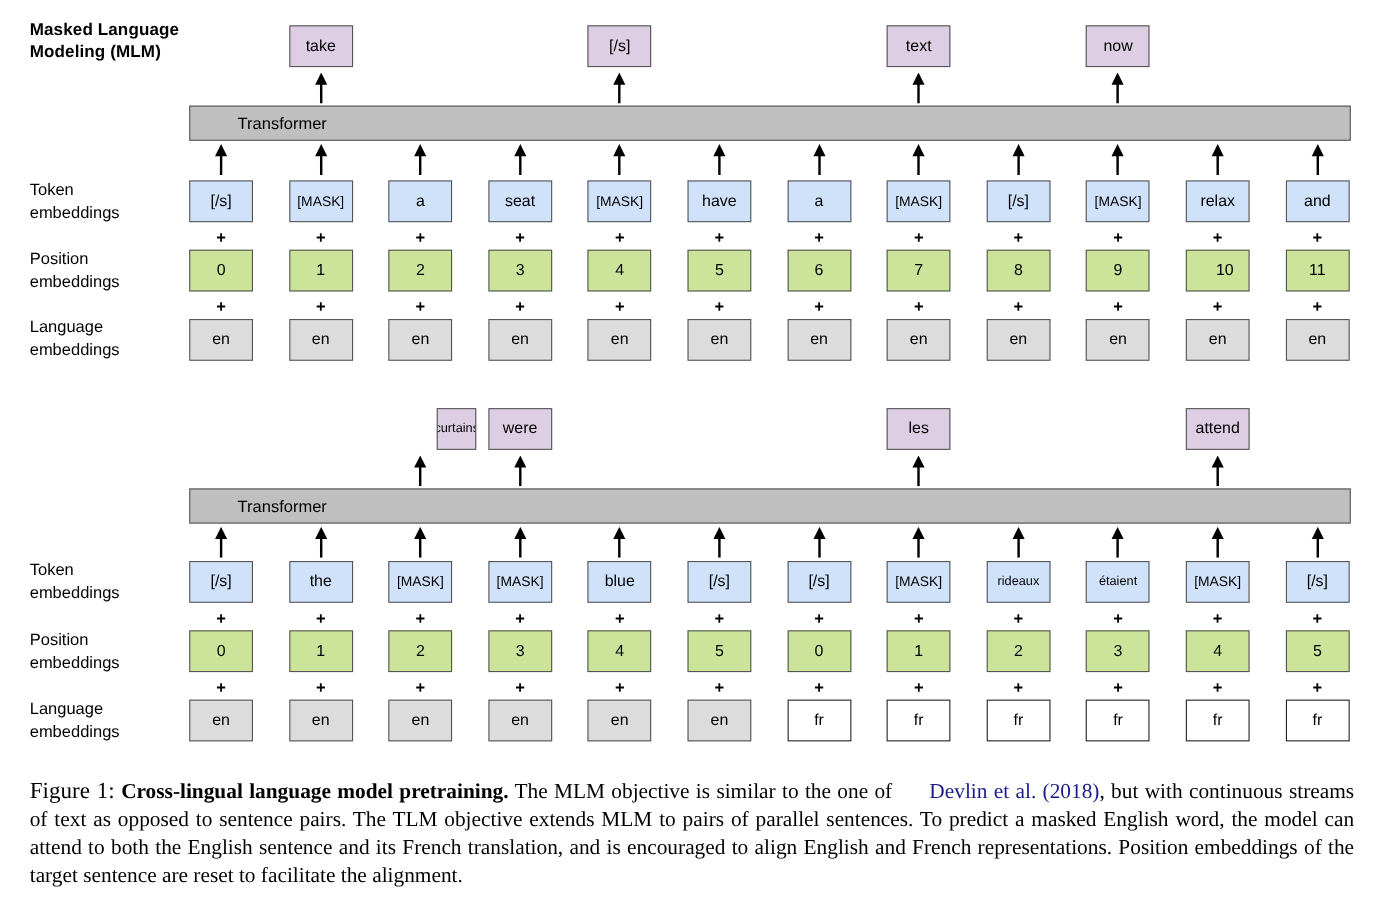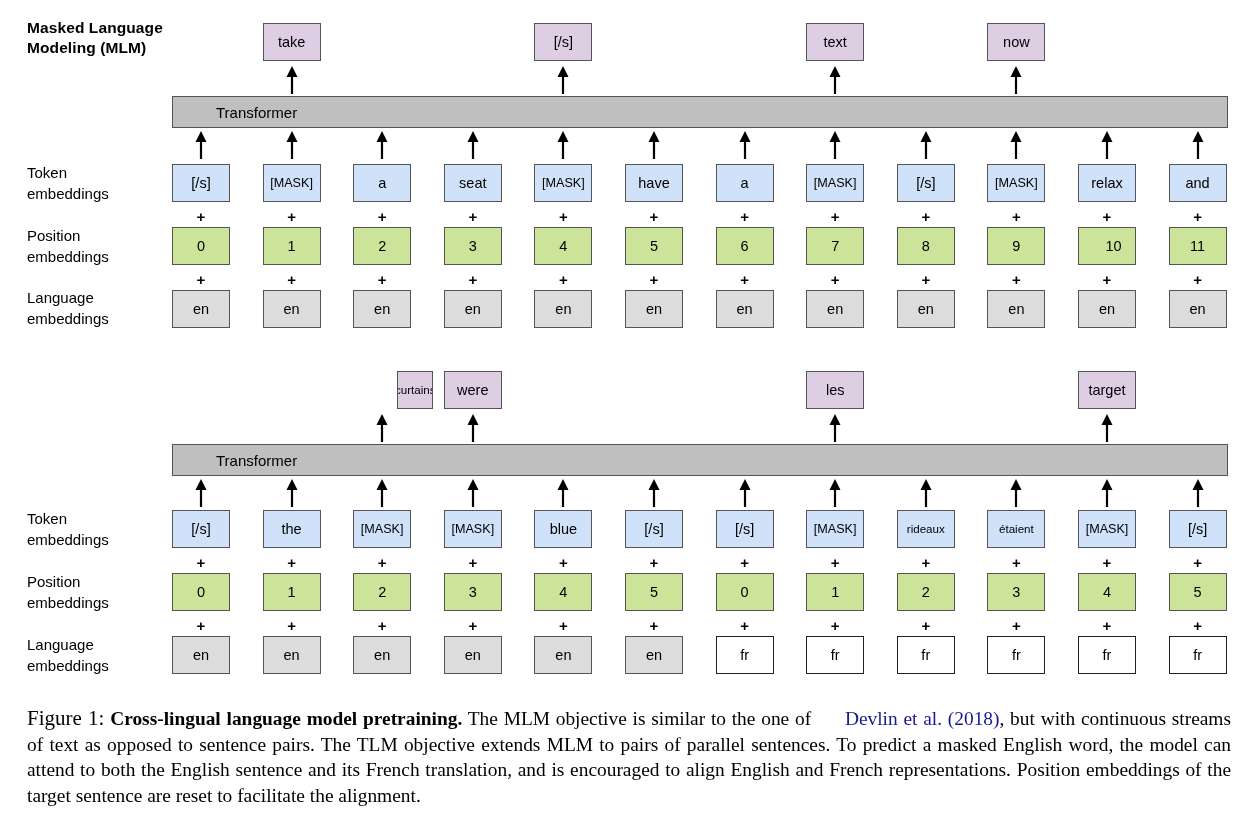--- a/index.html
+++ b/index.html
@@ -291,21 +291,21 @@
       <div class="box lang" style="left: 987.4px; top: 290px; width: 58px; height: 38px;">en</div>
       <div class="box lang" style="left: 1078px; top: 290px; width: 58px; height: 38px;">en</div>
       <div class="box lang" style="left: 1168.6px; top: 290px; width: 58px; height: 38px;">en</div>
     </div>
 
 
   <div id="tlm-outputs">
       <div class="box out tiny-txt" style="left: 353.2px; top: 371px; width: 36px; height: 38px; margin-left: 44px;">curtains</div>
       <div class="box out" style="left: 443.8px; top: 371px; width: 58px; height: 38px;">were</div>
       <div class="box out" style="left: 806.2px; top: 371px; width: 58px; height: 38px;">les</div>
-      <div class="box out" style="left: 1078px; top: 371px; width: 58px; height: 38px;">target</div>
+      <div class="box out" style="left: 1078px; top: 371px; width: 58px; height: 38px;">attend</div>
     </div>
   <div id="tlm-out-arrows">
       <div class="arrow" style="left: 374.2px; top: 414px;">
         <svg width="16" height="28" viewBox="0 0 16 28">
           <line x1="8" y1="28" x2="8" y2="7" stroke="#000" stroke-width="2.2"></line>
           <polygon points="8,0 2.5,11 13.5,11" fill="#000"></polygon>
         </svg>
       </div>
       <div class="arrow" style="left: 464.8px; top: 414px;">
         <svg width="16" height="28" viewBox="0 0 16 28">

